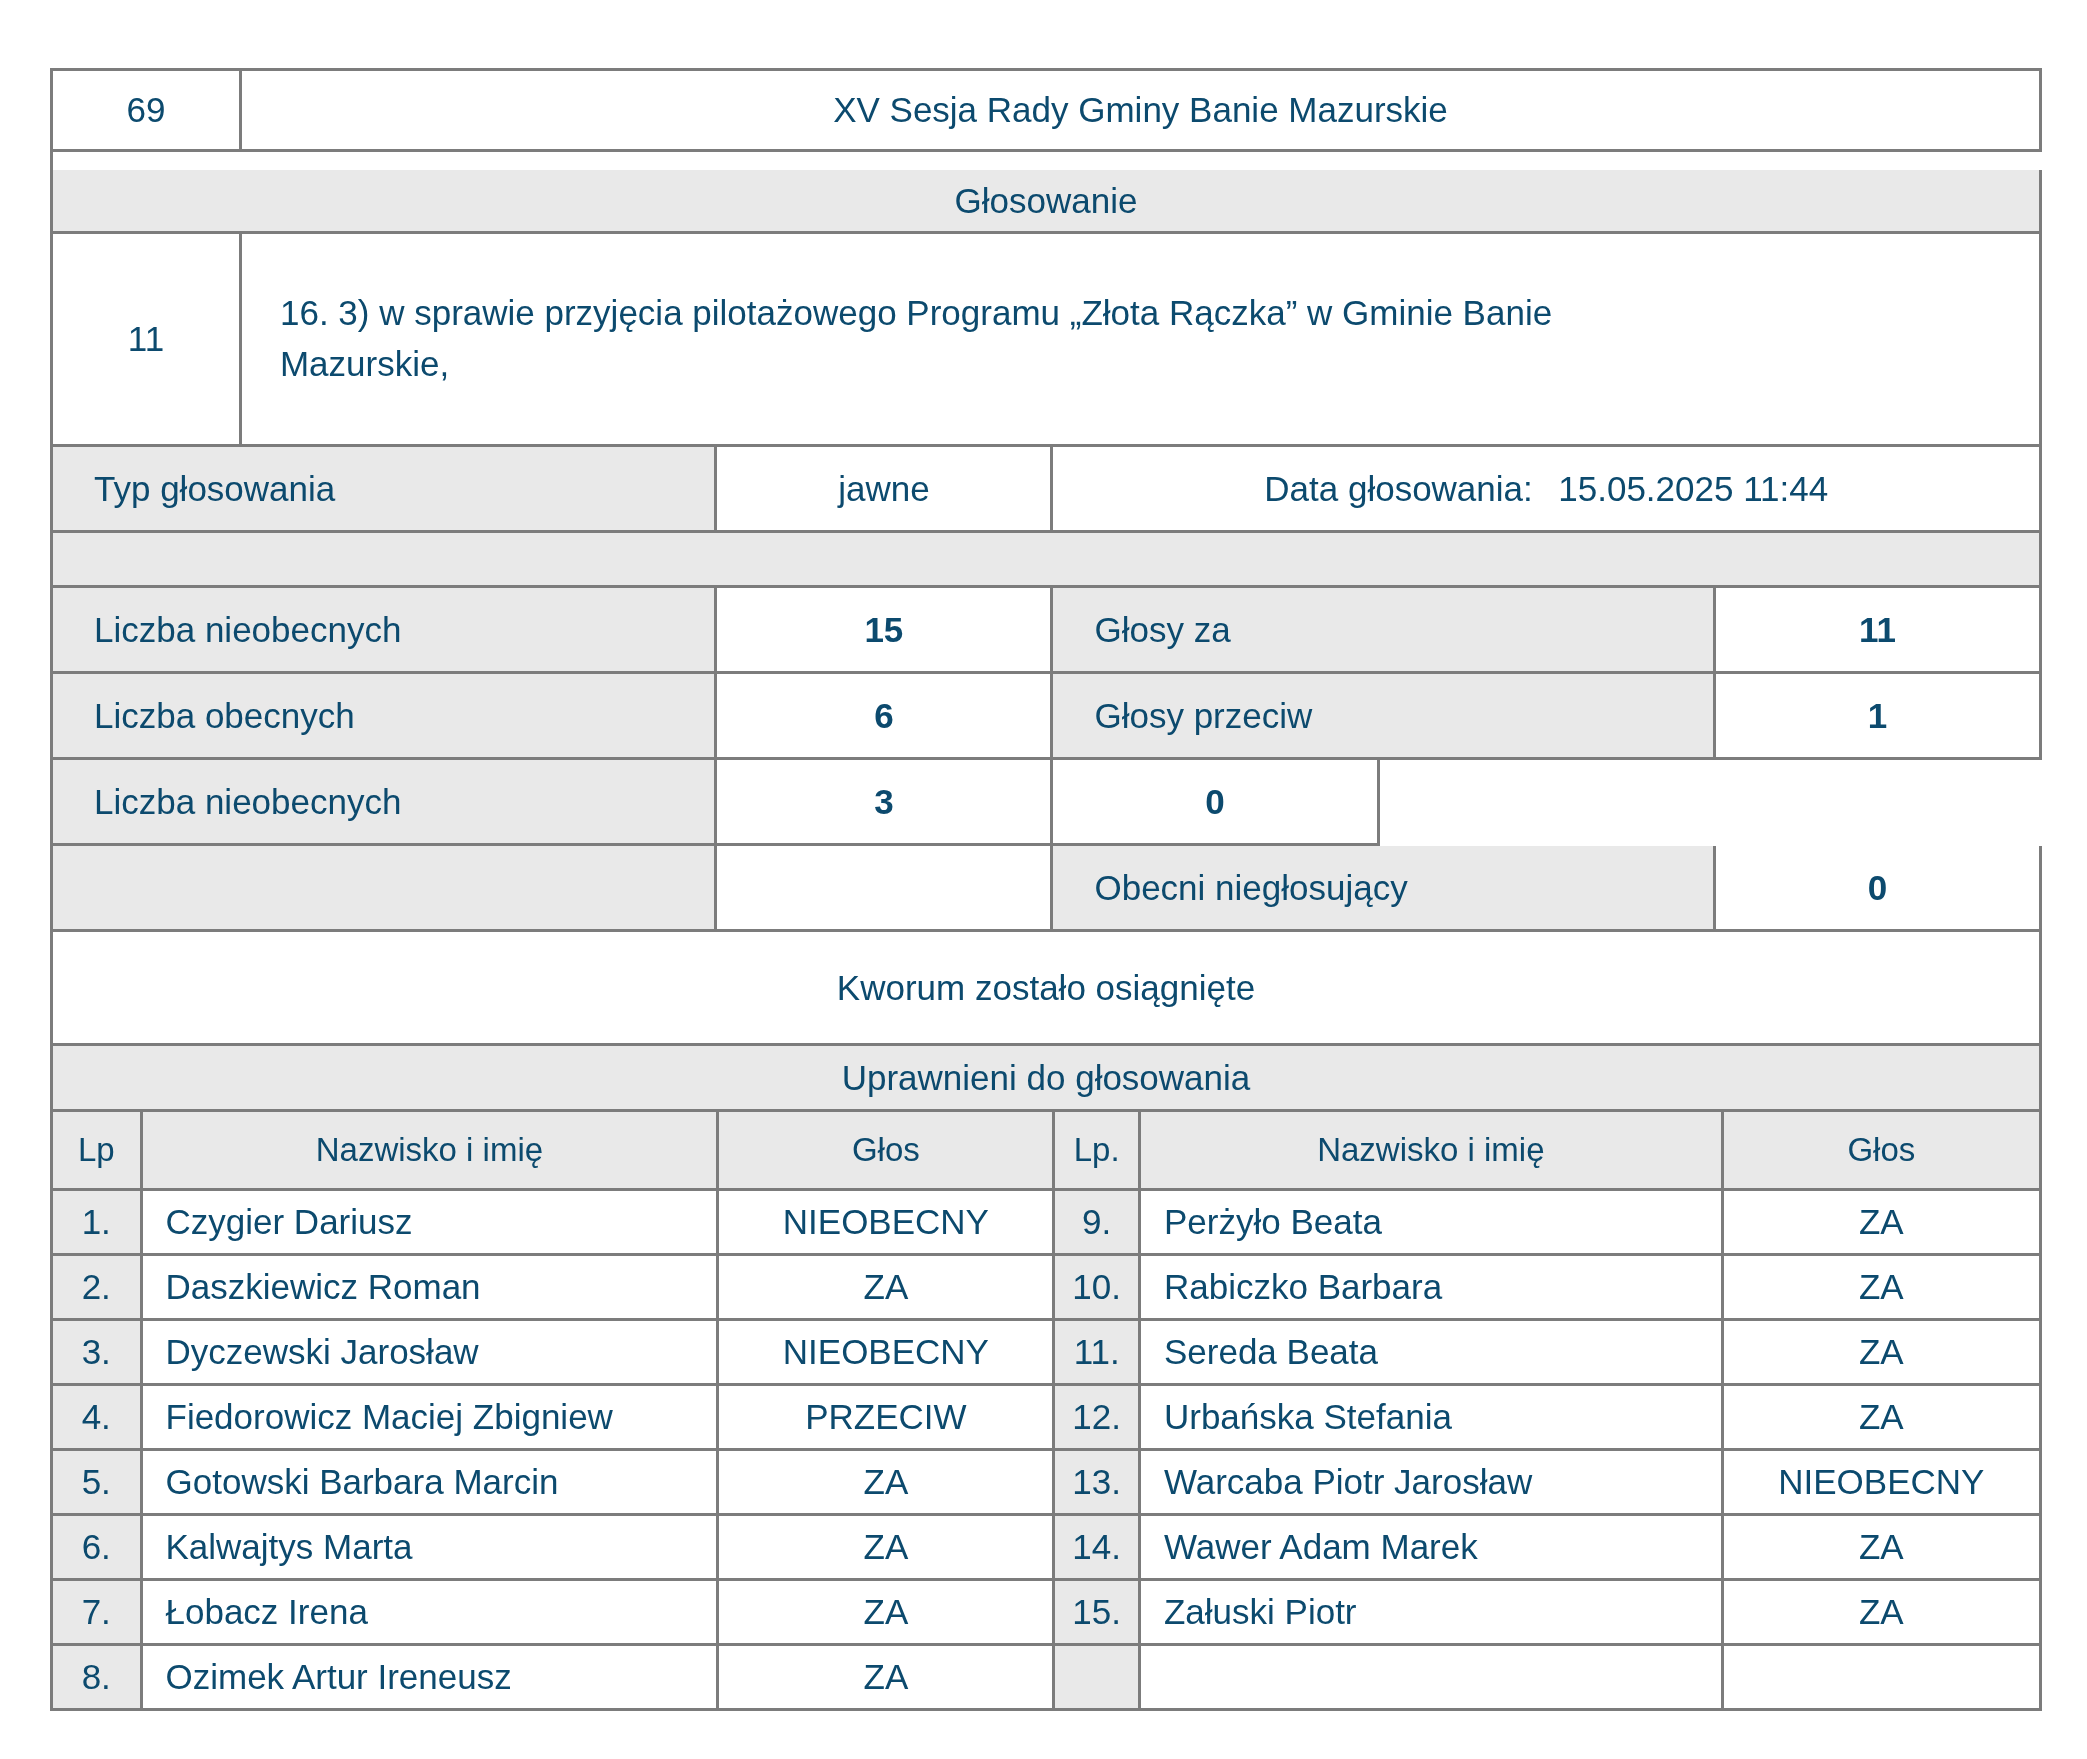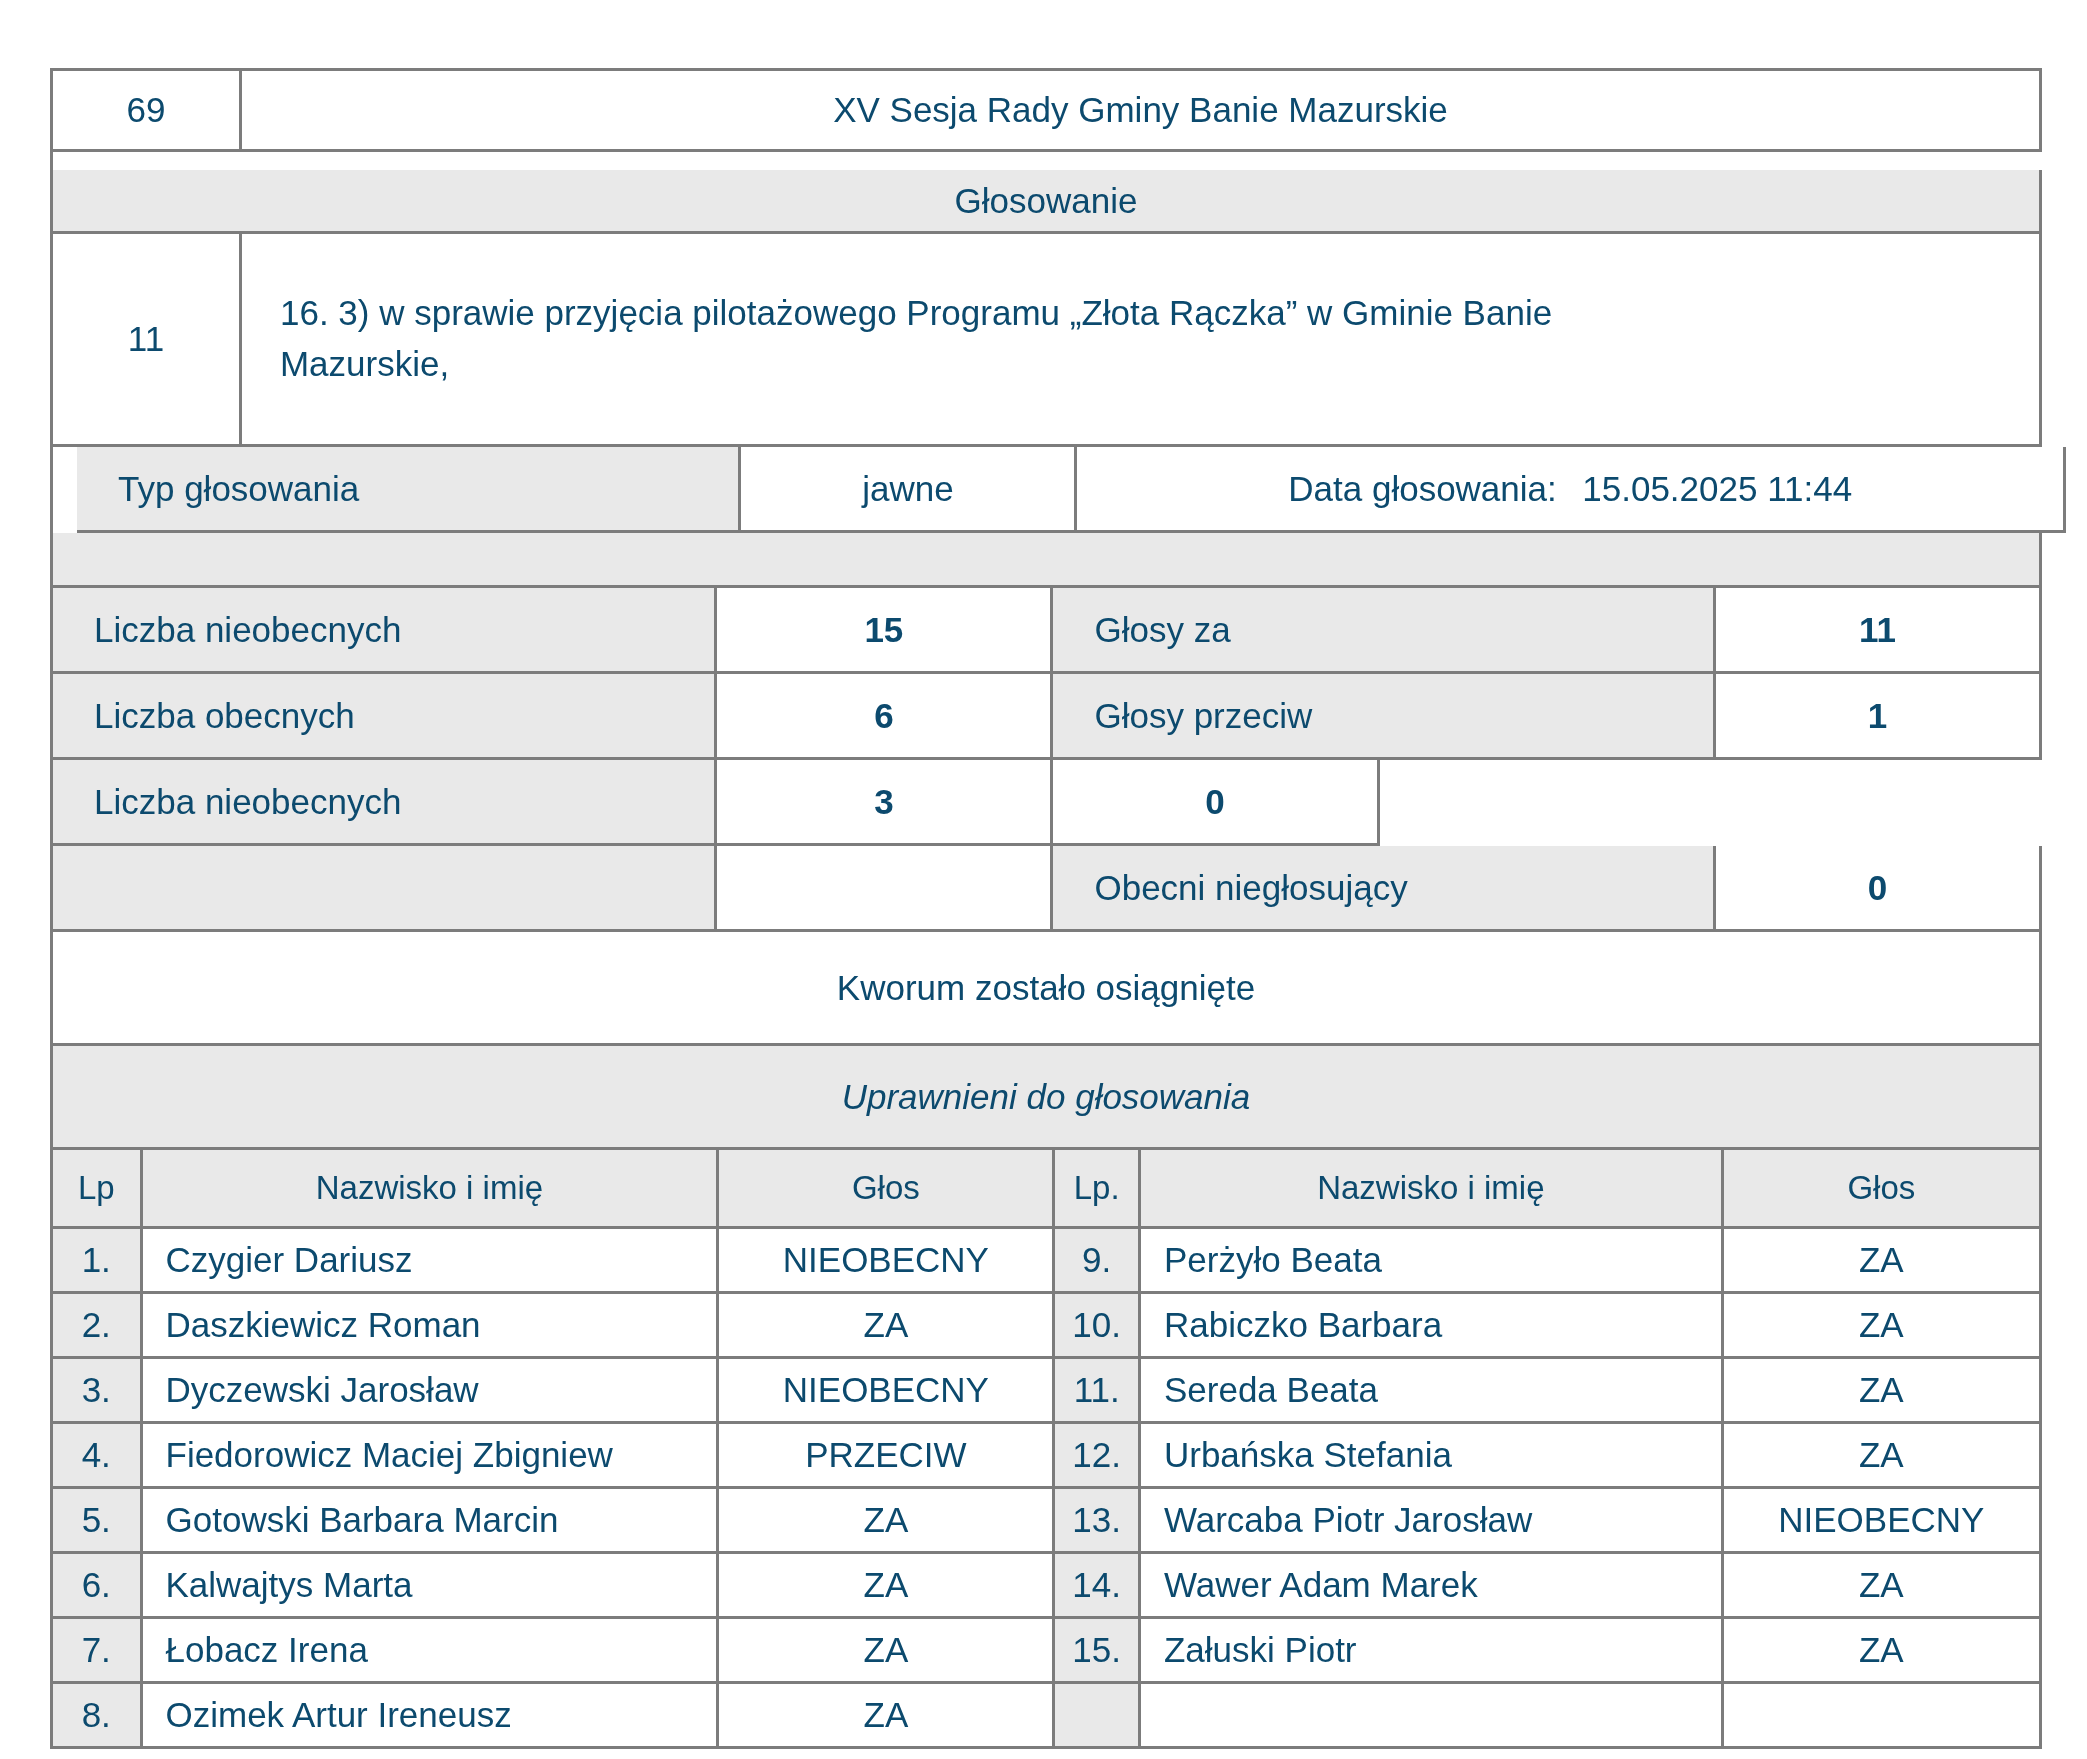--- a/index.html
+++ b/index.html
@@ -29,25 +29,25 @@
   .left{justify-content:flex-start;text-align:left;}
   .pad-label{padding-left:41px;}
   .pad-name{padding-left:23px;padding-right:9px;}
   .bold{font-weight:bold;}
   .subject{white-space:pre-line;line-height:1.45;padding-left:38px;padding-right:55px;}
   .date-val{margin-left:25.5px;}
   
   .r-title{height:81px;}
   .r-section{height:64px;margin-top:18px;}
   .r-item{height:213px;}
-  .r-type{height:86px;padding-left:24px;}
+  .r-type{height:86px;}
   .r-spacer{height:55px;}
   .r-stat{height:86px;}
   .r-quorum{height:114px;}
-  .r-voters-title{height:104px;font-style:italic;}
+  .r-voters-title{height:66px;}
   .r-thead{height:79px;font-size:33px;}
   .r-voter{height:65px;}
   
   .c-num{width:9.5%;}
   .c-rest{width:90.5%;}
   .c-full{width:100%;}
   
   .c-l1{width:33.4%;}
   .c-l2{width:16.9%;}
   .c-l3{width:49.7%;}

